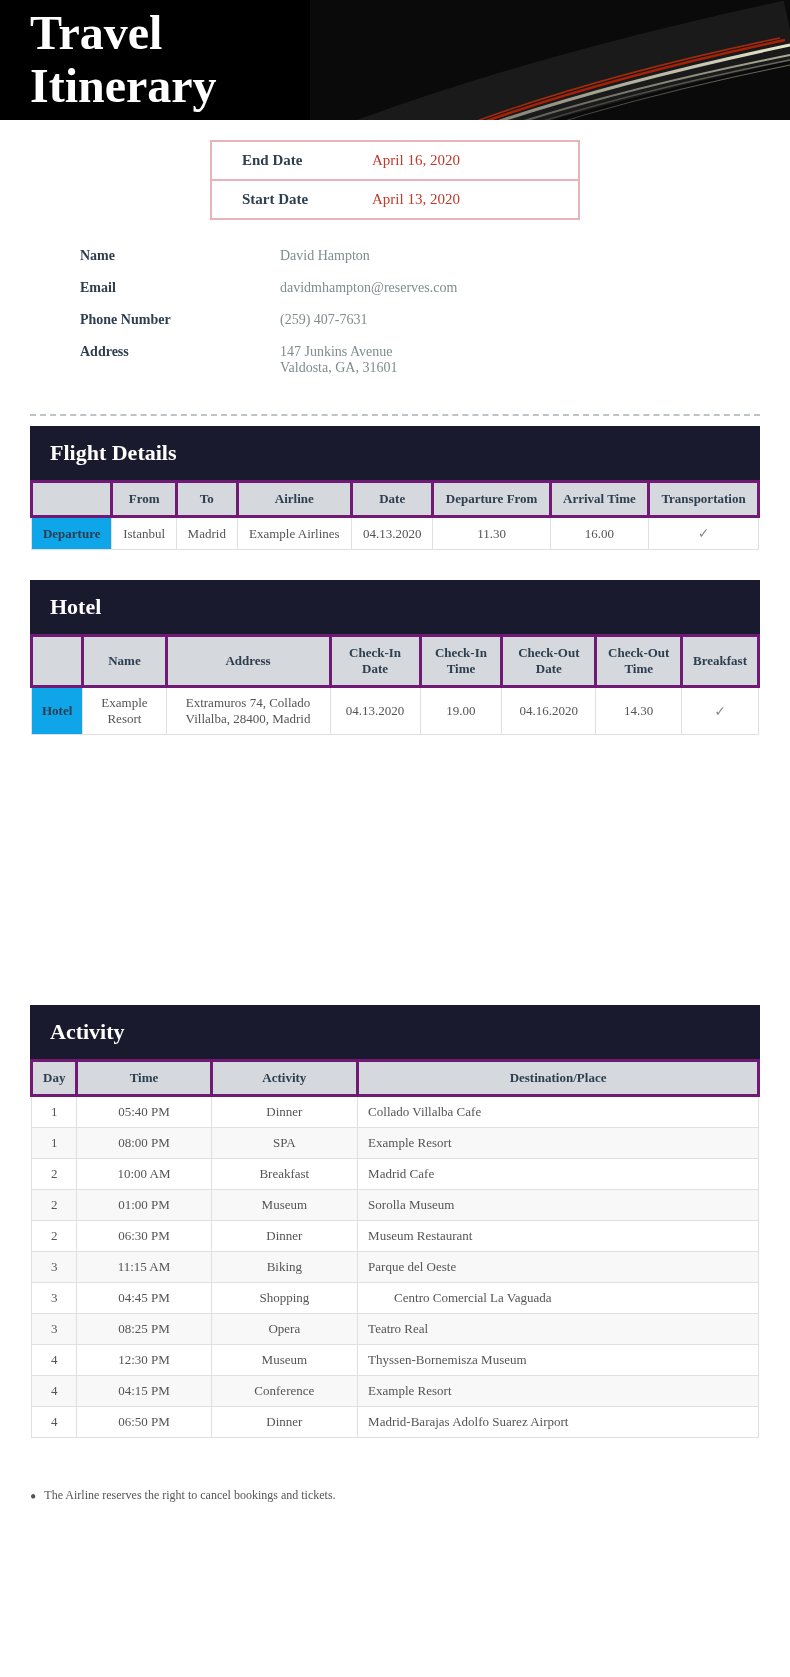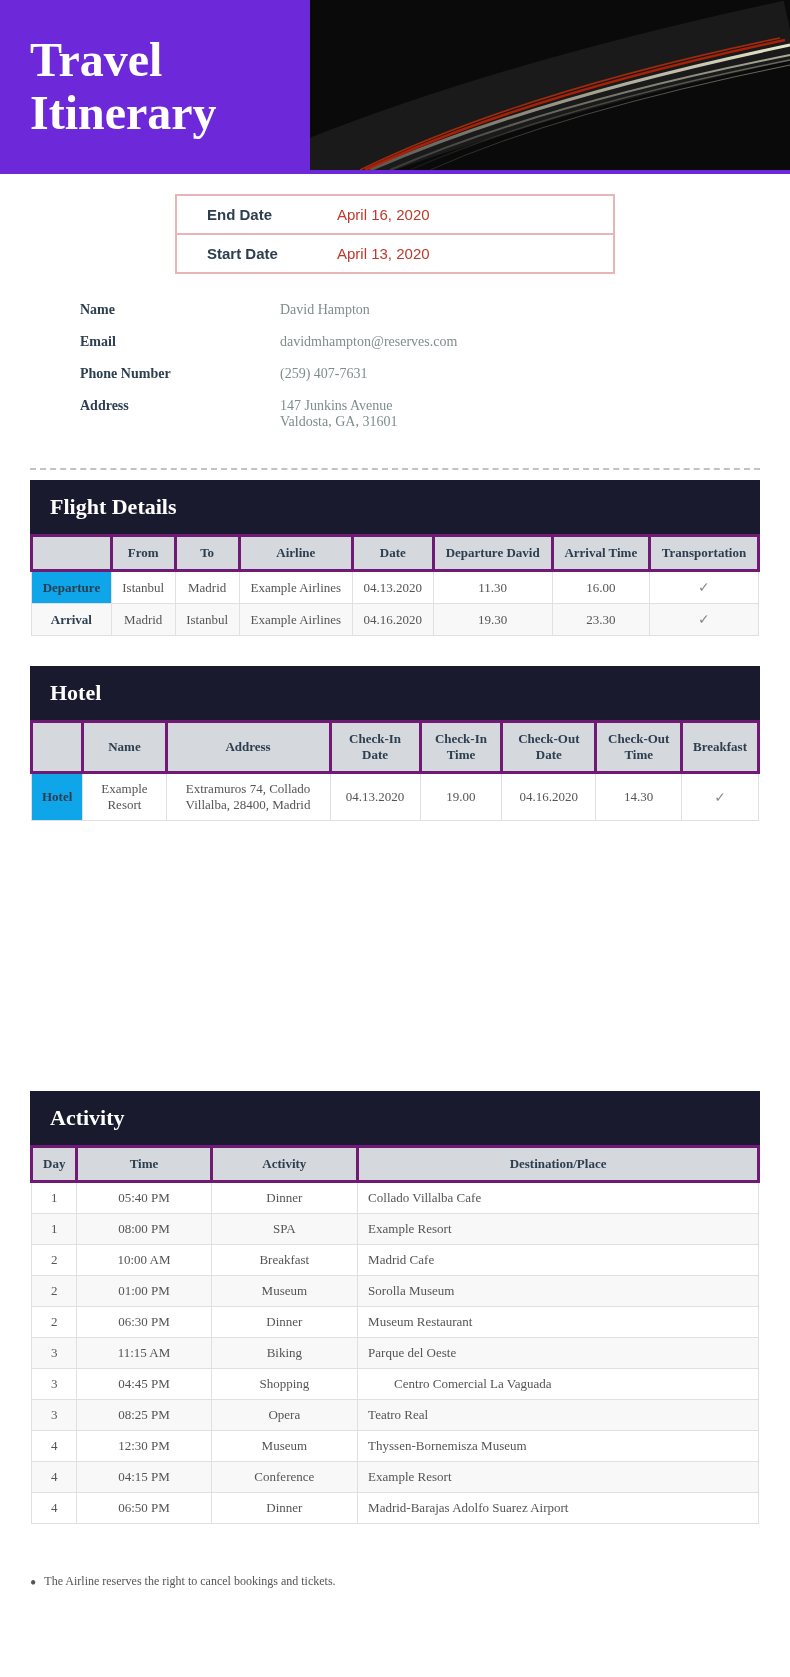--- a/index.html
+++ b/index.html
@@ -5,23 +5,23 @@
     * { margin: 0; padding: 0; box-sizing: border-box; }
     body {
       font-family: Georgia, 'Times New Roman', serif;
       background: #fff;
       color: #2c3e50;
       width: 790px;
     }
 
     
     .header {
-      background: #6d28d9;
+      background: #000000;
       position: relative;
-      height: 174px;
+      height: 120px;
       overflow: hidden;
       display: flex;
       align-items: center;
       padding: 30px 30px;
     }
     .header-title {
       color: #fff;
       font-size: 48px;
       font-weight: bold;
       line-height: 1.1;
@@ -31,22 +31,22 @@
     }
 
     
     .date-box-wrapper {
       display: flex;
       justify-content: center;
       padding: 20px 0 10px;
     }
     .date-box {
       border: 2px solid #e8b4b8;
-      width: 440px;
-      font-family: Liberation Sans, sans-serif;
+      width: 370px;
+      font-family: Liberation Serif, serif;
     }
     .date-row {
       display: flex;
       padding: 10px 30px;
       align-items: center;
     }
     .date-row:first-child {
       border-bottom: 2px solid #e8b4b8;
     }
     .date-label {
@@ -244,44 +244,34 @@
   <div class="section-header">Flight Details</div>
   <div class="table-wrapper">
     <table>
       <thead>
         <tr>
           <th></th>
           <th>From</th>
           <th>To</th>
           <th>Airline</th>
           <th>Date</th>
-          <th>Departure David</th>
+          <th>Departure From</th>
           <th>Arrival Time</th>
           <th>Transportation</th>
         </tr>
       </thead>
       <tbody id="flight-tbody">
       <tr>
     <td class="row-label">Departure</td>
     <td>Istanbul</td>
     <td>Madrid</td>
     <td>Example Airlines</td>
     <td>04.13.2020</td>
     <td>11.30</td>
     <td>16.00</td>
-    <td class="check-mark">✓</td>
-  </tr>
-          <tr>
-    <td class="row-label">Arrival</td>
-    <td>Madrid</td>
-    <td>Istanbul</td>
-    <td>Example Airlines</td>
-    <td>04.16.2020</td>
-    <td>19.30</td>
-    <td>23.30</td>
     <td class="check-mark">✓</td>
   </tr>
         </tbody>
     </table>
   </div>
 </div>
 
 <div style="margin-top:20px;">
   <div class="section-header">Hotel</div>
   <div class="table-wrapper">

